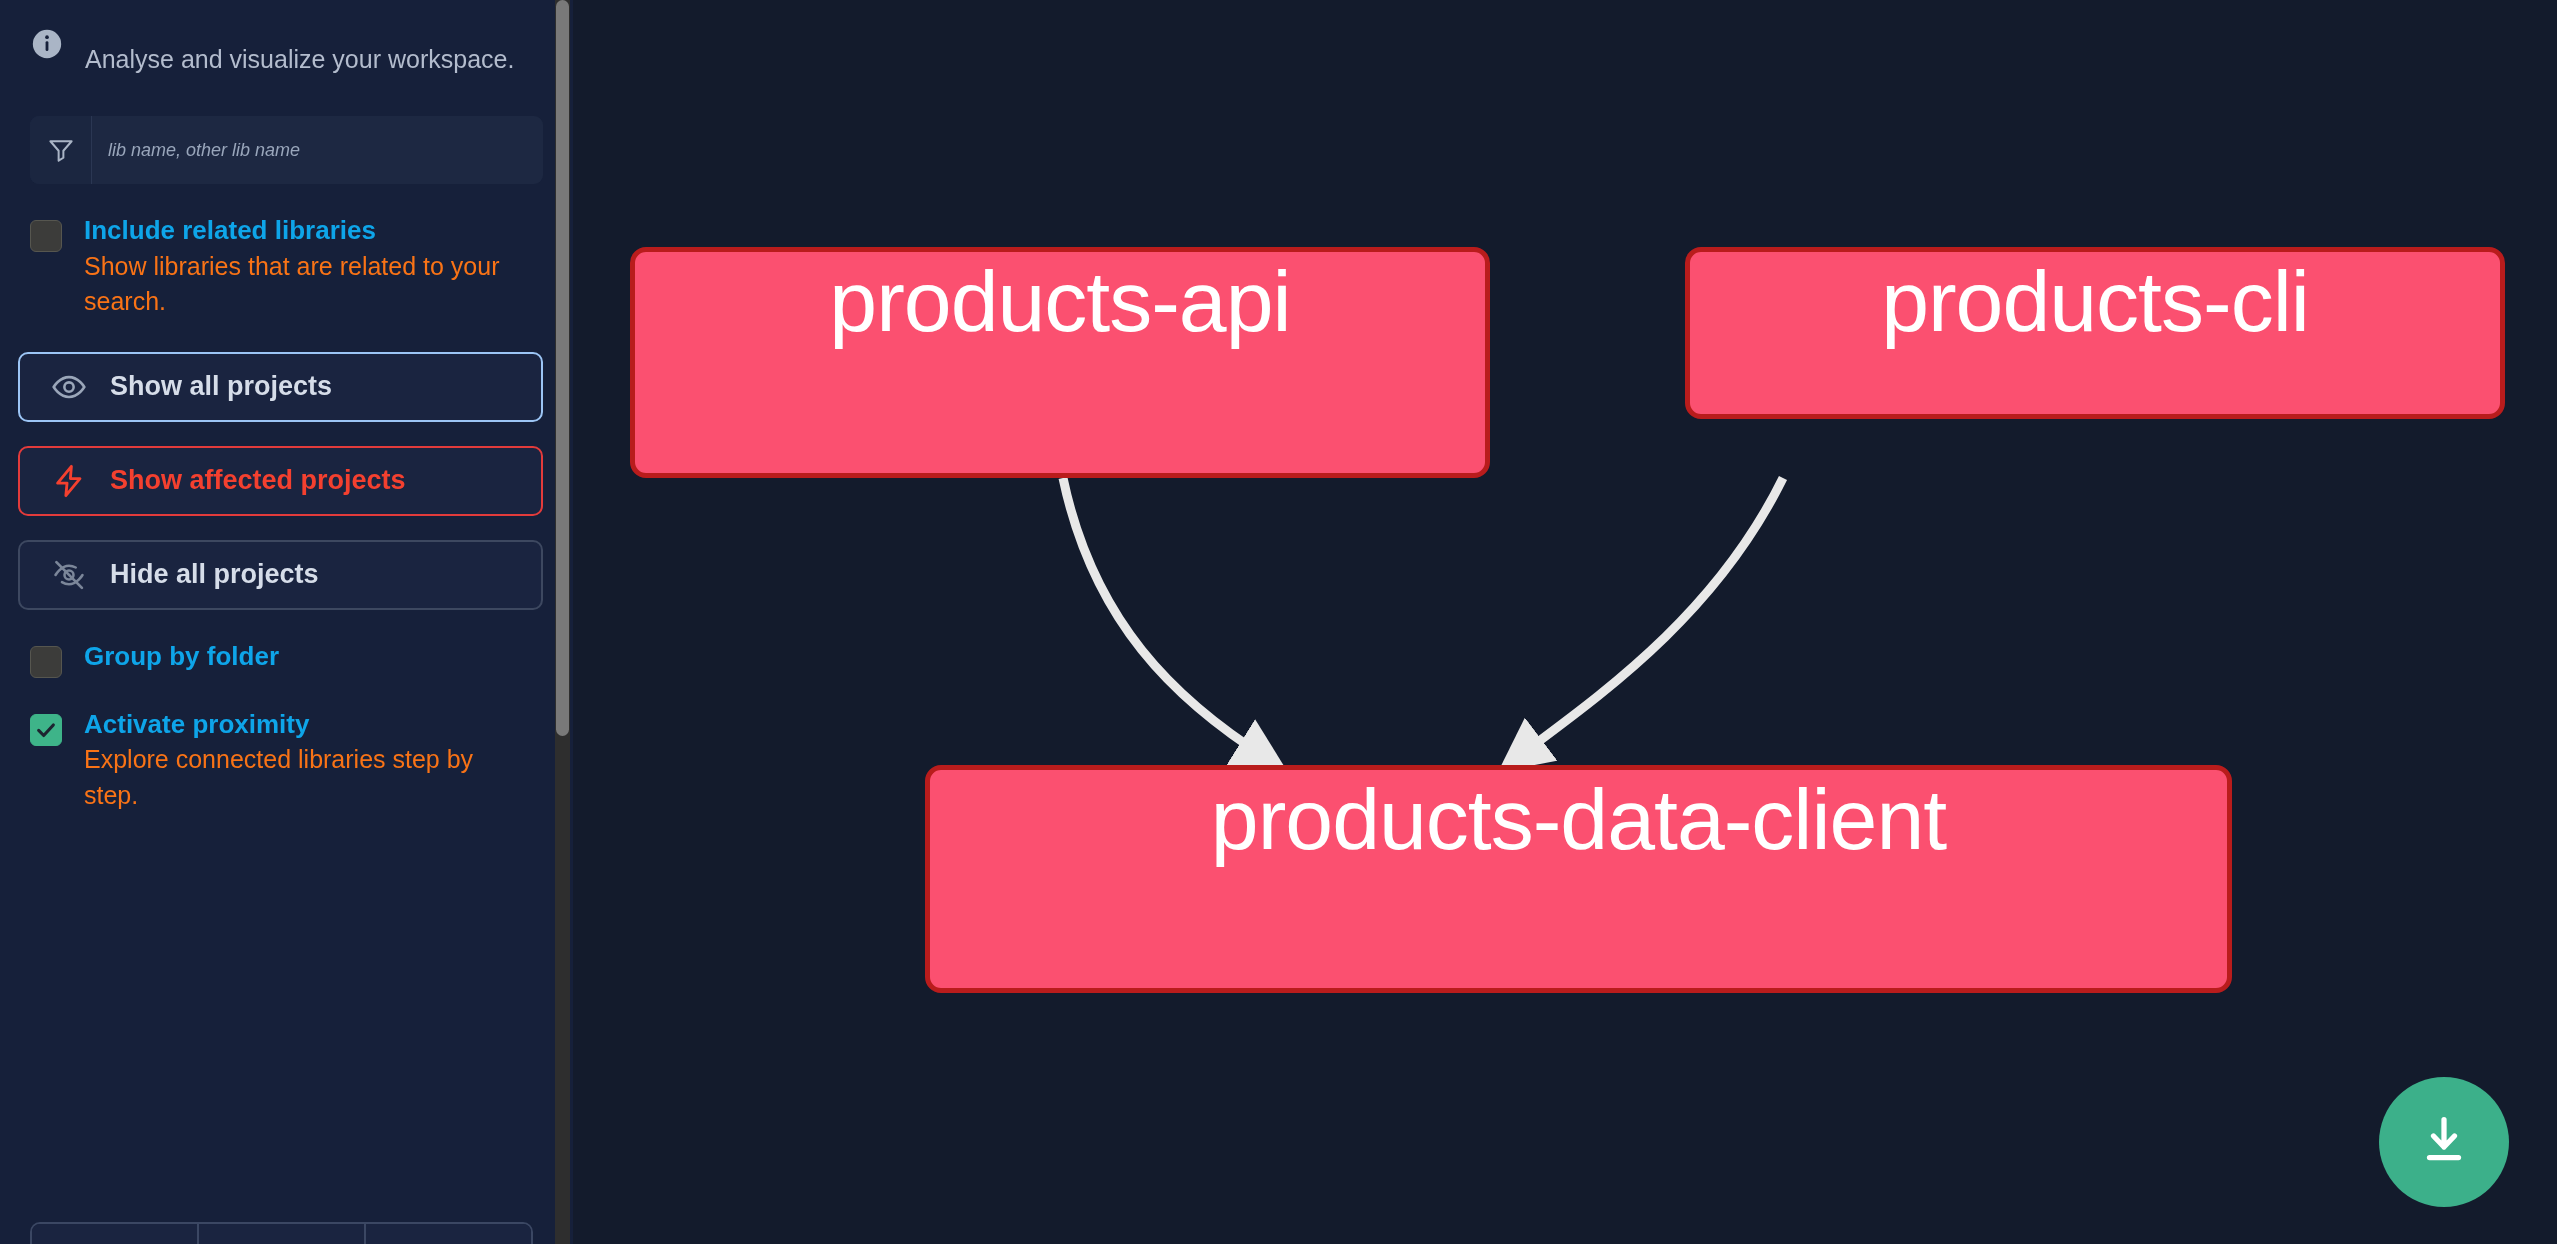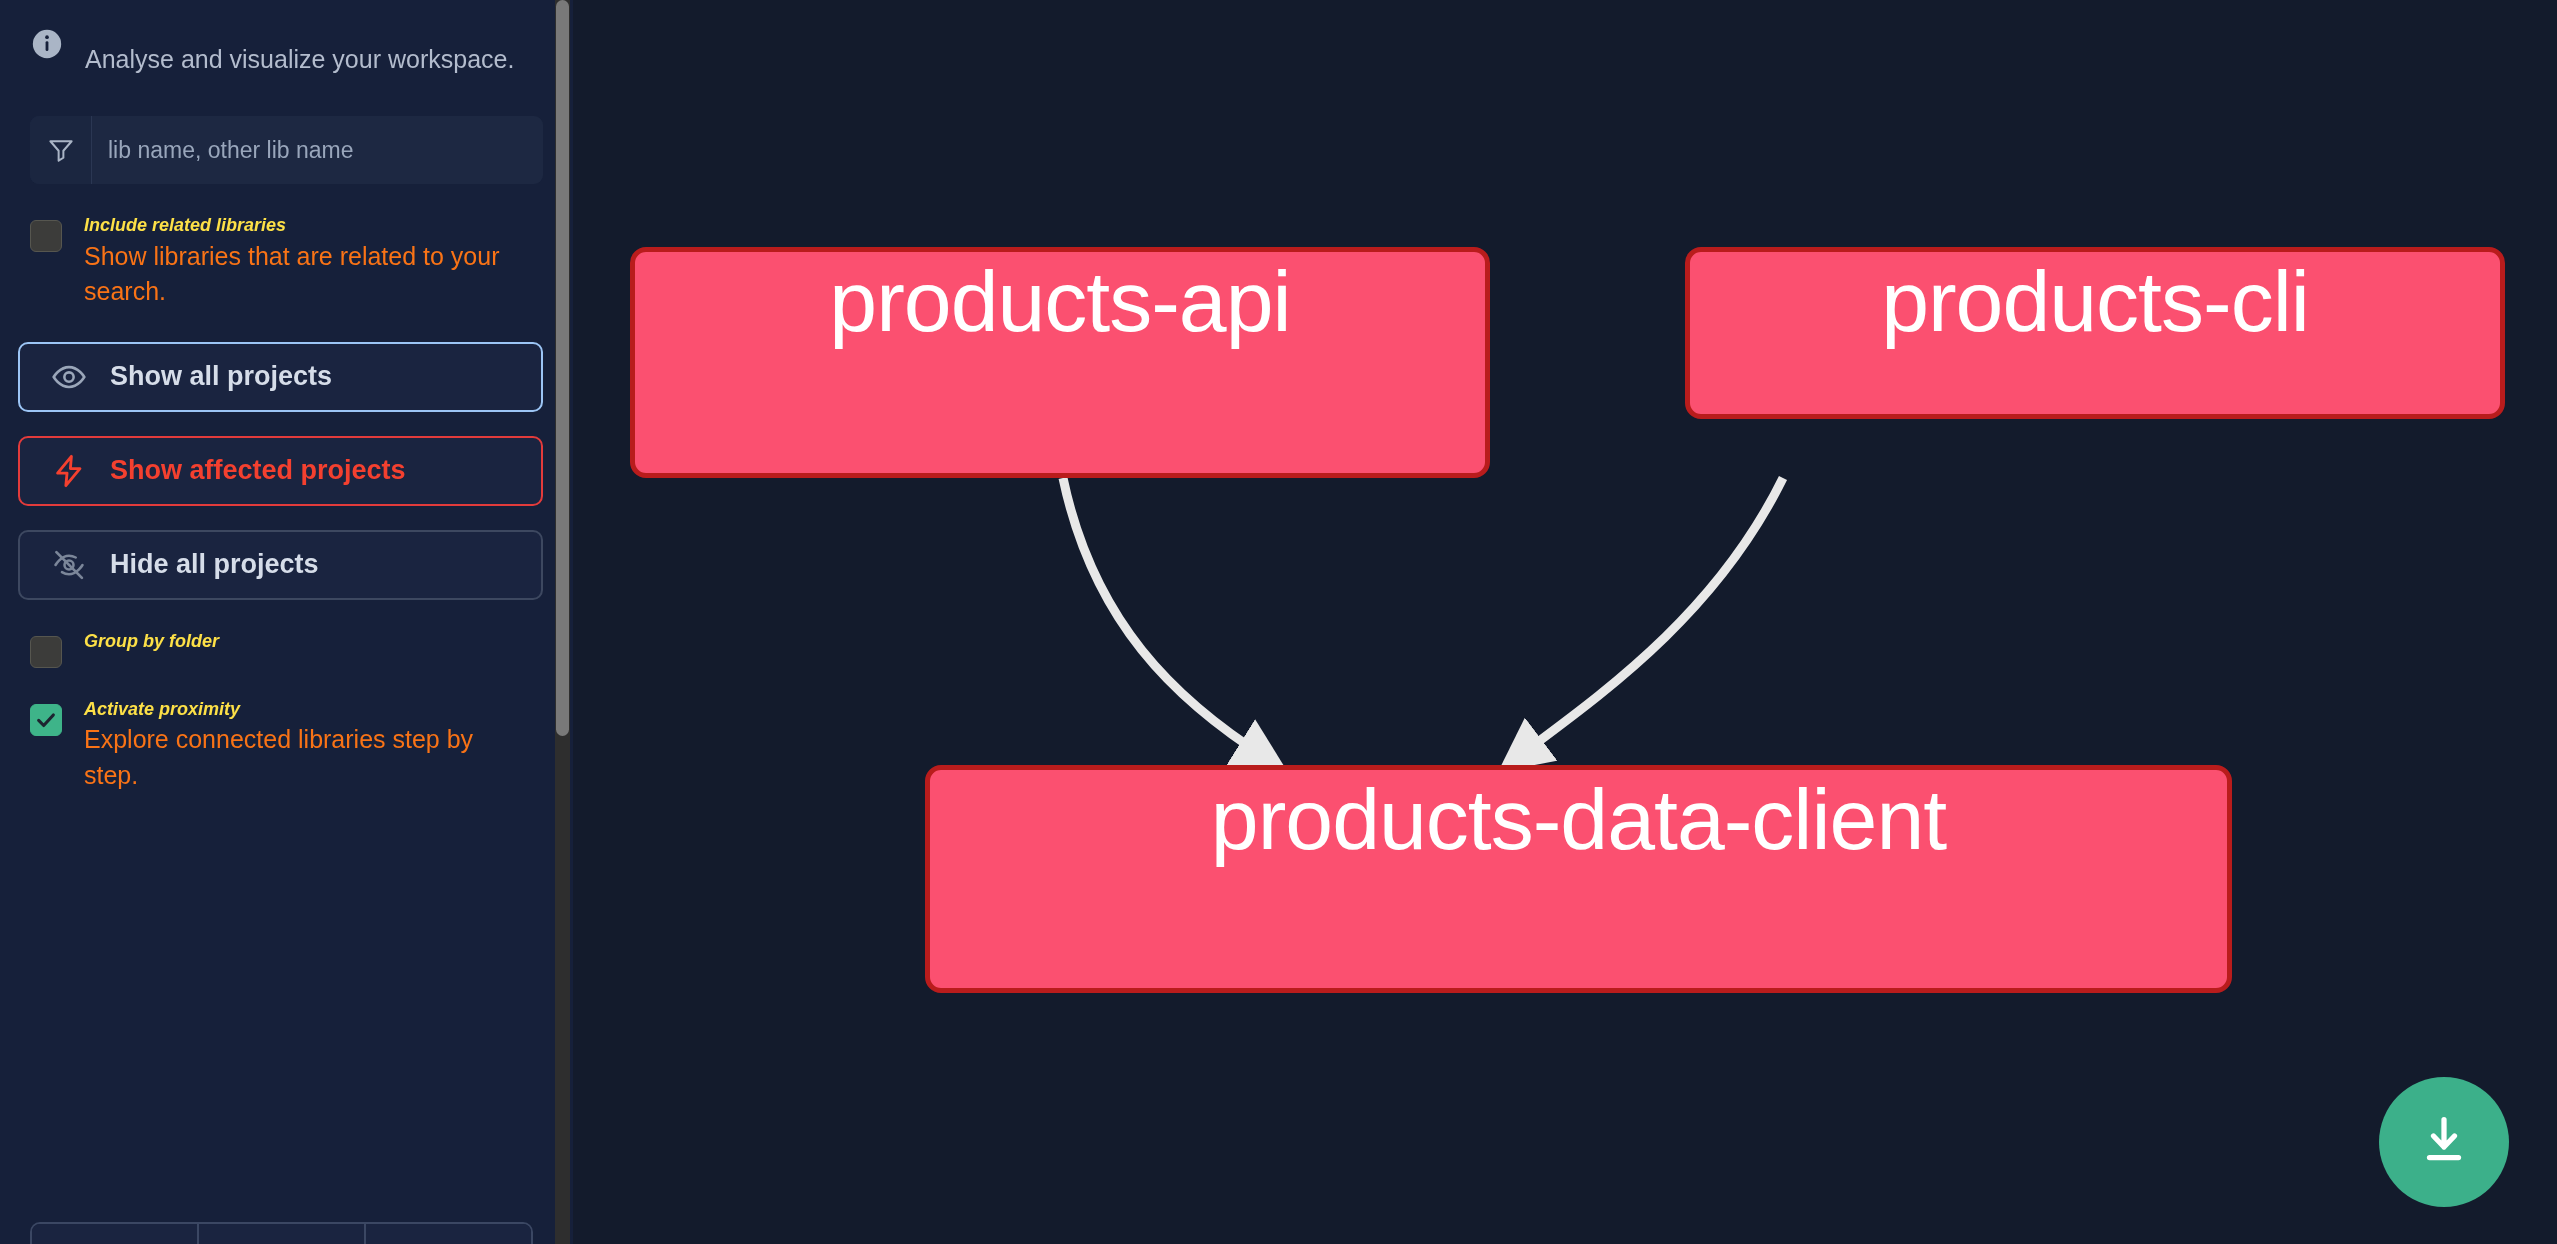--- a/index.html
+++ b/index.html
@@ -72,23 +72,24 @@
     display: flex; align-items: center; justify-content: center;
     background: #1b2640;
     border-right: 1px solid #2b3753;
     flex: 0 0 62px;
   }
   .search-input {
     flex: 1 1 auto;
     background: transparent;
     border: none; outline: none;
     color: #bef264;
-    font-size: 23px;
+    font-size: 18px;
     font-family: "Liberation Sans", sans-serif;
     padding: 0 16px;
+    font-style: italic;
   }
   .search-input::placeholder { color: #99a6bb; }
 
   .opt-row {
     display: flex;
     padding: 30px 30px 0 30px;
   }
   .cb {
     flex: 0 0 32px;
     width: 32px; height: 32px;
@@ -97,25 +98,24 @@
     background: #3c3c3a;
     border: 1px solid #56564f;
     display: flex; align-items: center; justify-content: center;
     cursor: pointer;
   }
   .cb.checked { background: #3eb489; border-color: #3eb489; }
   .cb .tick { display: none; }
   .cb.checked .tick { display: block; }
   .opt-body { margin-left: 22px; }
   .opt-title {
-    color: #fde047;
-    font-size: 18px;
+    color: #0ea5e9;
+    font-size: 26px;
     font-weight: 700;
     line-height: 1.25;
-    font-style: italic;
   }
   .opt-desc {
     color: #f97316;
     font-size: 25px;
     line-height: 1.42;
     margin-top: 2px;
     max-width: 450px;
   }
 
   .btn-group { padding: 32px 30px 0 18px; display: flex; flex-direction: column; gap: 24px; }

